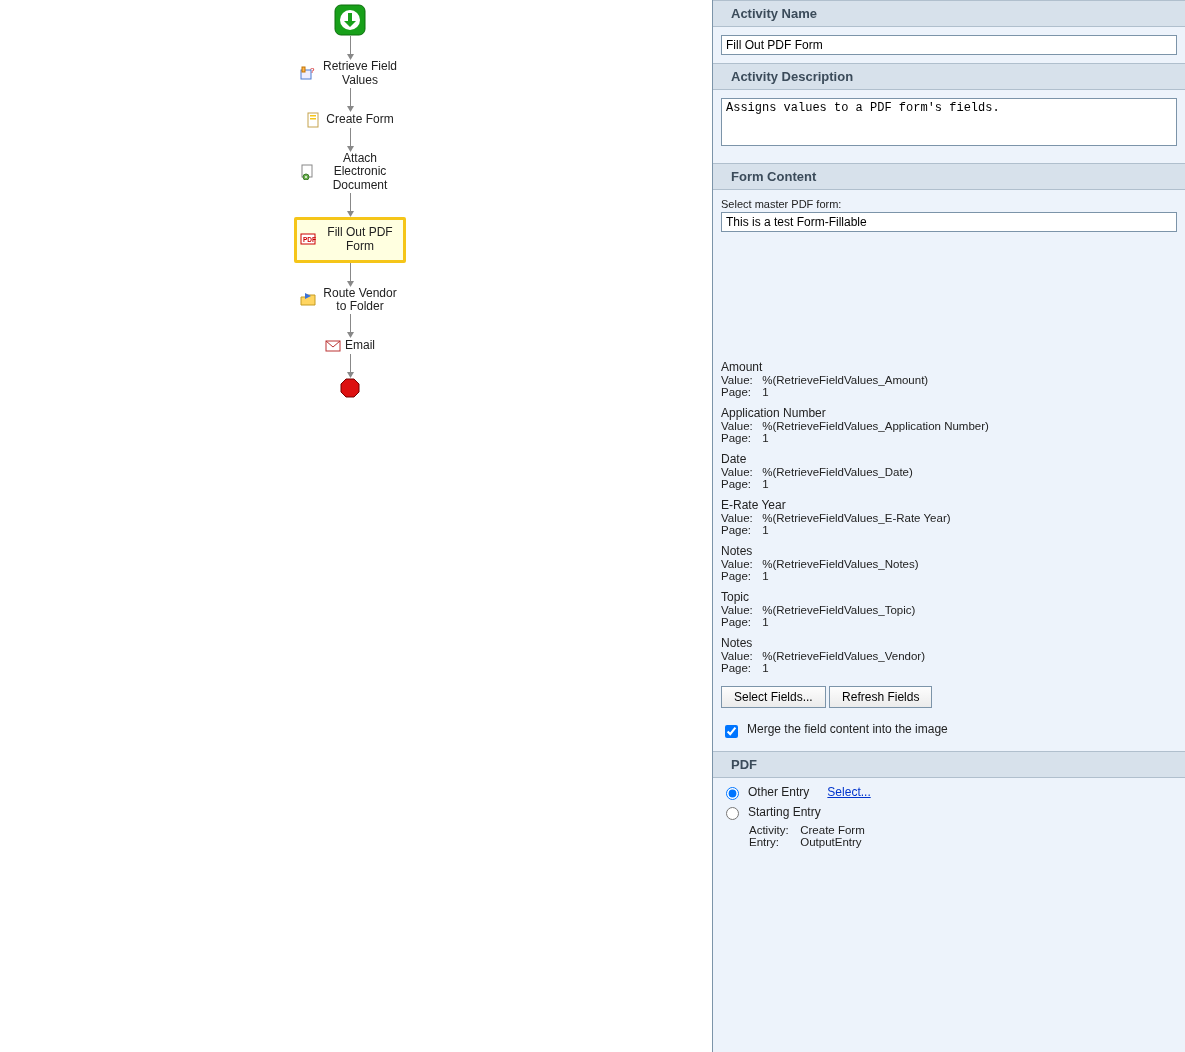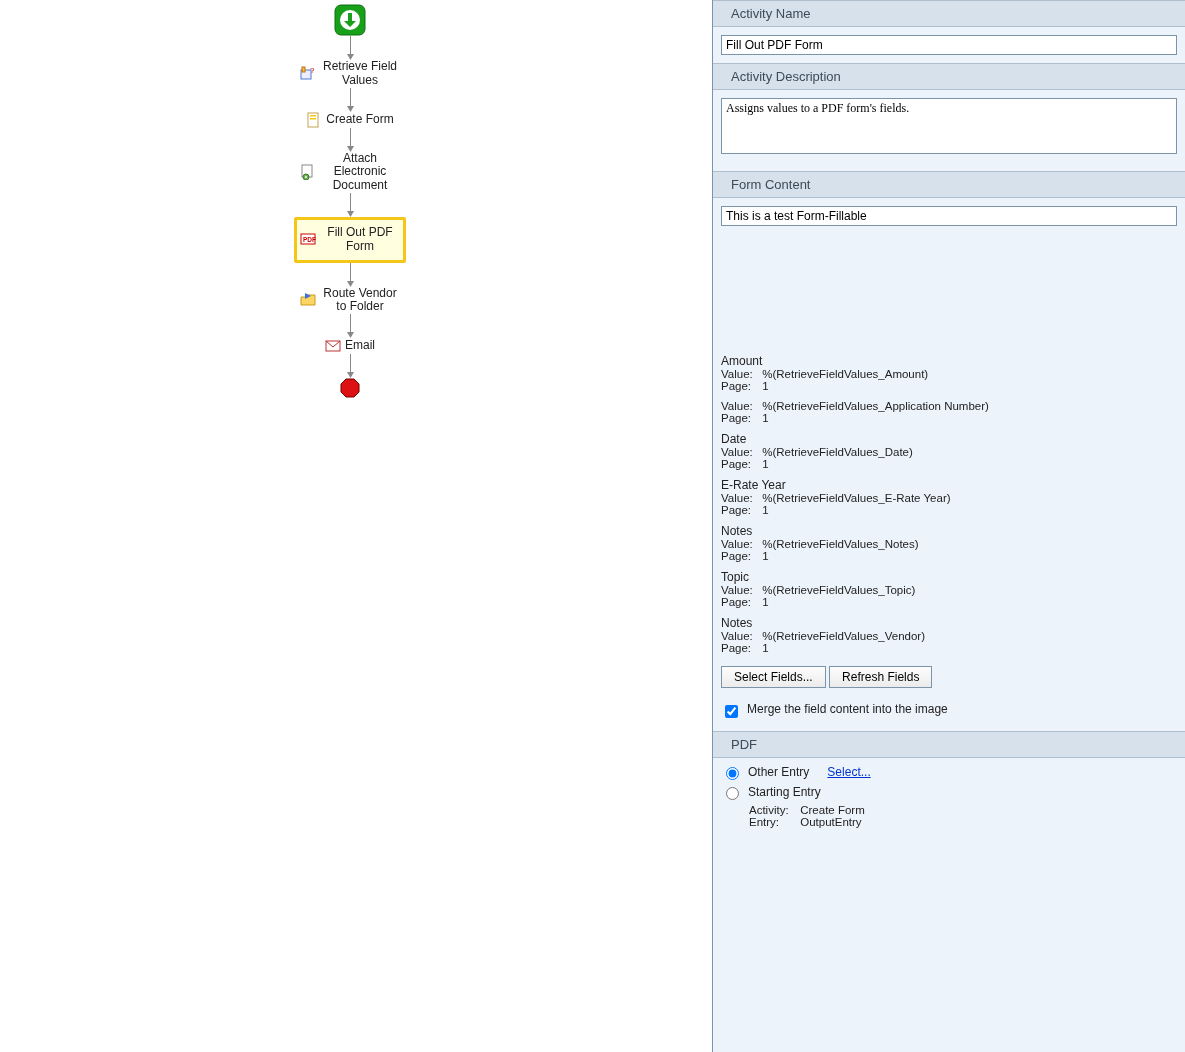--- a/index.html
+++ b/index.html
@@ -69,40 +69,40 @@
     top: 0;
     width: 473px;
     height: 1052px;
     background: #edf3fb;
     border-left: 1px solid #7c94a9;
   }
   .section-head {
     background: #d7e1eb;
     border-top: 1px solid #b0bfcd;
     border-bottom: 1px solid #b0bfcd;
-    font-weight: normal;
+    font-weight: bold;
     color: #3b4b5a;
     padding: 5px 10px 5px 18px;
     font-size: 13px;
   }
   .section-body {
     padding: 8px;
   }
   .text-input {
     width: 100%;
     border: 1px solid #7c94a9;
     background: #fff;
     font: inherit;
     padding: 2px 4px;
     height: 20px;
   }
   textarea.text-input {
-    height: 56px;
+    height: 48px;
     resize: none;
-    font-family: Liberation Serif, serif;
+    font-family: Liberation Mono, monospace;
   }
   .small-label {
     font-size: 11px;
     color: #222;
     margin-bottom: 2px;
   }
   .form-select-row { padding: 0 8px; }
   .field-block { padding: 0 8px 8px 8px; }
   .field-name { font-weight: normal; }
   .kv { font-size: 11.5px; }
@@ -265,32 +265,34 @@
   </div>
 
   <div class="section-head">Activity Description</div>
   <div class="section-body" style="padding-bottom:14px;">
     <textarea class="text-input" style="">Assigns values to a PDF form's fields.</textarea>
   </div>
 
   <div class="section-head">Form Content</div>
   <div style="padding:8px 0 0 0;">
     <div class="form-select-row">
+      <div class="small-label">Select master PDF form:</div>
       <input type="text" class="text-input" value="This is a test Form-Fillable" style="">
     </div>
 
     <div class="gap-big"></div>
 
     <div id="fields-container">
         <div class="field-block">
           <div class="field-name">Amount</div>
           <div class="kv"><span class="kk">Value:</span> <span>%(RetrieveFieldValues_Amount)</span></div>
           <div class="kv"><span class="kk">Page:</span> <span>1</span></div>
         </div>
         <div class="field-block">
+          <div class="field-name">Application Number</div>
           <div class="kv"><span class="kk">Value:</span> <span>%(RetrieveFieldValues_Application Number)</span></div>
           <div class="kv"><span class="kk">Page:</span> <span>1</span></div>
         </div>
         <div class="field-block">
           <div class="field-name">Date</div>
           <div class="kv"><span class="kk">Value:</span> <span>%(RetrieveFieldValues_Date)</span></div>
           <div class="kv"><span class="kk">Page:</span> <span>1</span></div>
         </div>
         <div class="field-block">
           <div class="field-name">E-Rate Year</div>

